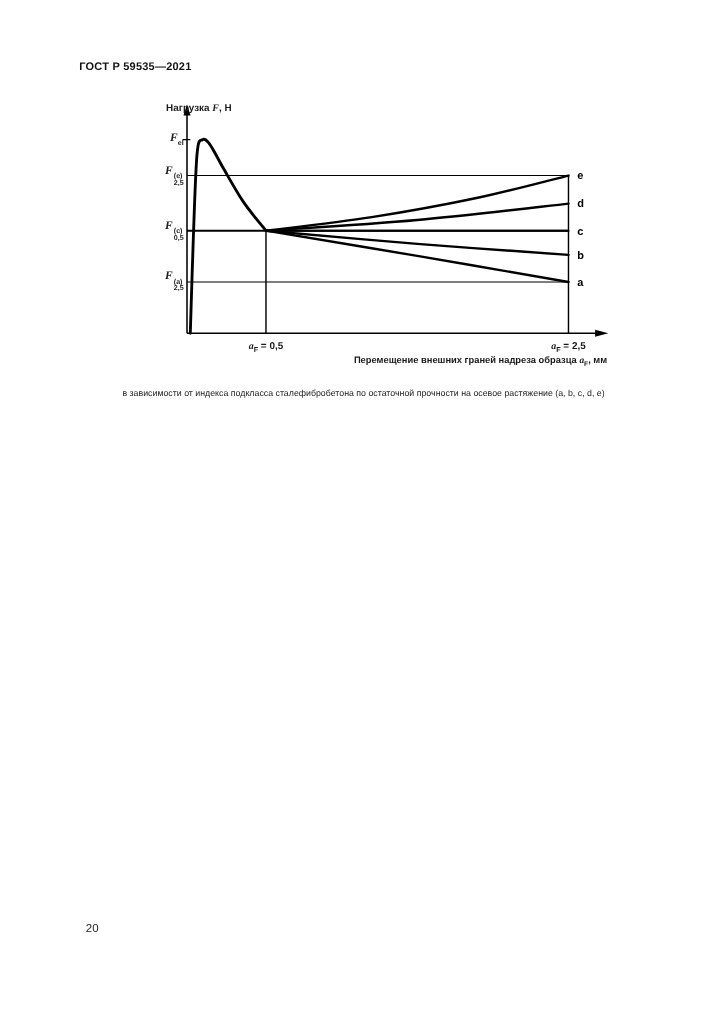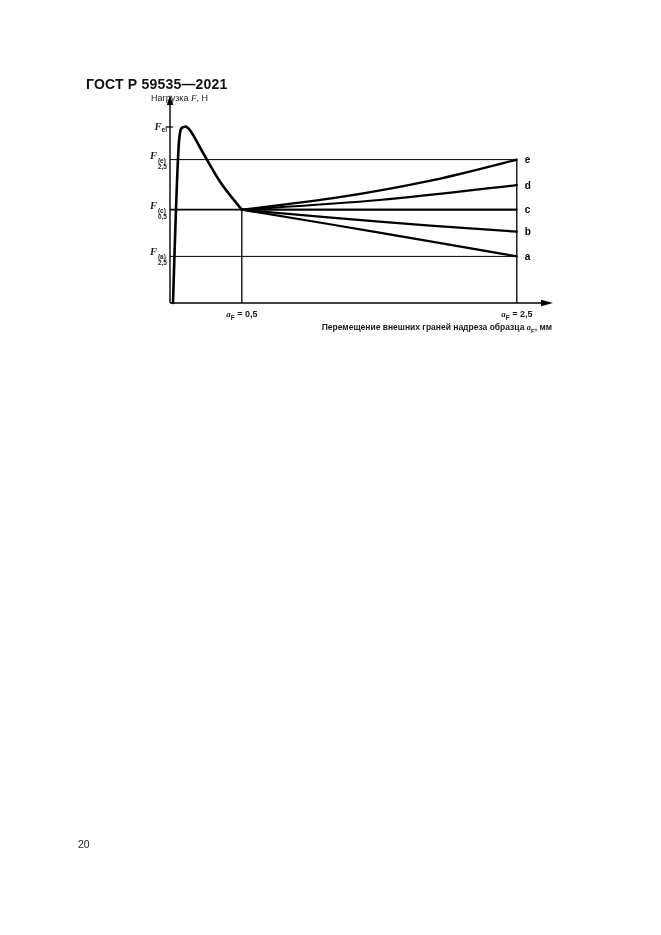--- a/index.html
+++ b/index.html
@@ -1,27 +1,27 @@
 <!DOCTYPE html>
 <html><head>
 <meta charset="utf-8">
 <style>
   html,body{margin:0;padding:0;}
   body{
     width:661px;height:935px;position:relative;background:#ffffff;
     font-family:"Liberation Sans",sans-serif;color:#1a1a1a;overflow:hidden;
   }
   .header{
-    position:absolute;left:86px;top:56px;
-    font-size:14px;font-weight:bold;letter-spacing:.2px;color:#111;margin-top:20px;
+    position:absolute;left:72px;top:56px;
+    font-size:10px;font-weight:bold;letter-spacing:.2px;color:#111;
   }
   .chart{position:absolute;left:140px;top:90px;width:470px;height:255px;}
   .chart svg{position:absolute;left:0;top:0;}
   .yaxis-title{
-    position:absolute;left:11px;top:3px;font-size:9px;font-weight:normal;white-space:nowrap;text-align:right;
+    position:absolute;left:11px;top:3px;font-size:9px;font-weight:bold;white-space:nowrap;text-align:right;
   }
   .yaxis-title i{font-family:"Liberation Serif",serif;}
   .ylab{
     position:absolute;transform:translate(-100%,-50%);
     font-size:9.5px;font-weight:bold;white-space:nowrap;
   }
   .ylab i{font-family:"Liberation Serif",serif;font-size:10.5px;}
   .ylab sub{font-size:6.5px;}
   .stack{
     display:inline-flex;flex-direction:column;align-items:flex-start;
@@ -88,15 +88,16 @@
       </span></div>
     <div class="ylab" style="left: 27px; top: 166.4px;"><i>F</i><span class="stack">
         <span>(a)</span>
         <span>2,5</span>
       </span></div>
     <div class="xtick" style="left: 101.8px;"><i>a</i><sub>F</sub><span> = 0,5</span></div>
     <div class="xtick" style="left: 376.8px;"><i>a</i><sub>F</sub><span> = 2,5</span></div>
   </div>
 
 <div class="caption">
+  <div>в зависимости от индекса подкласса сталефибробетона по остаточной прочности на осевое растяжение (a, b, c, d, e)</div>
 </div>
 
 <div class="pagenum">20</div>
 
 </body></html>

